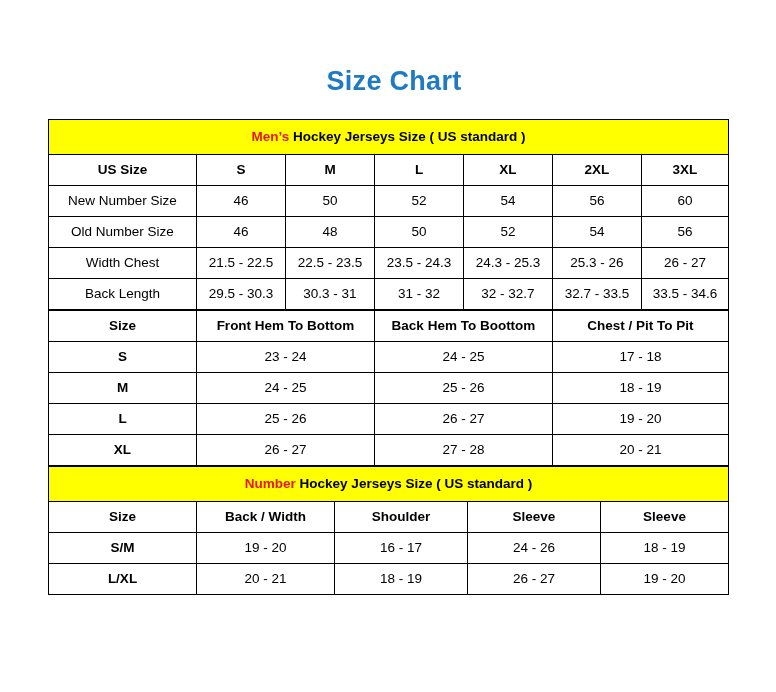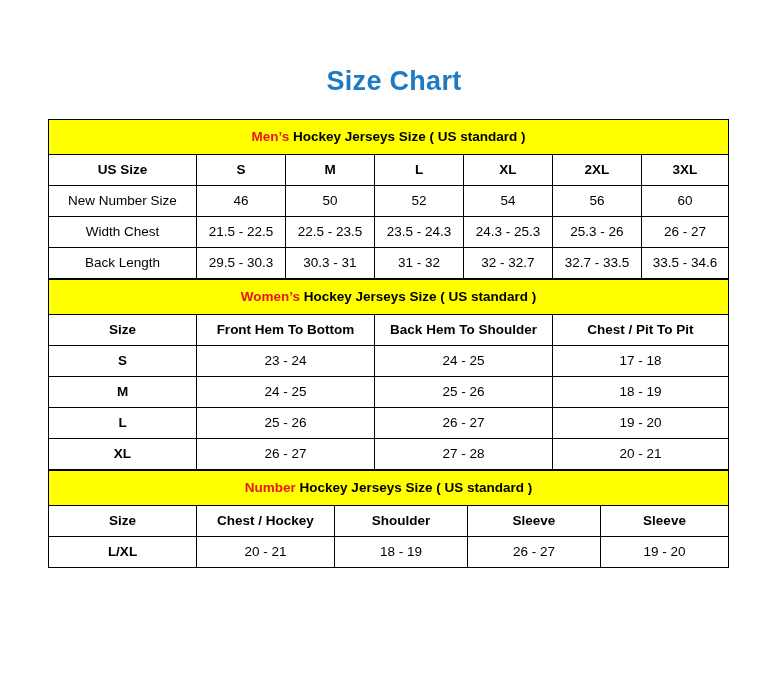--- a/index.html
+++ b/index.html
@@ -99,20 +99,29 @@
         <tr>
           <td class="rowlabel">New Number Size</td>
           <td>46</td>
           <td>50</td>
           <td>52</td>
           <td>54</td>
           <td>56</td>
           <td>60</td>
         </tr>
         <tr>
+          <td class="rowlabel">Old Number Size</td>
+          <td>46</td>
+          <td>48</td>
+          <td>50</td>
+          <td>52</td>
+          <td>54</td>
+          <td>56</td>
+        </tr>
+        <tr>
           <td class="rowlabel">Width Chest</td>
           <td>21.5 - 22.5</td>
           <td>22.5 - 23.5</td>
           <td>23.5 - 24.3</td>
           <td>24.3 - 25.3</td>
           <td>25.3 - 26</td>
           <td>26 - 27</td>
         </tr>
         <tr>
           <td class="rowlabel">Back Length</td>
@@ -128,28 +137,23 @@
 
     <table class="size-table">
       <colgroup>
         <col style="width:148px">
           <col style="width:178px">
           <col style="width:178px">
           <col style="width:176px">
       </colgroup>
       <tbody>
         <tr>
-          <td class="band" colspan="4">
-            <span class="accent-red">Women’s</span><span class="accent-black"> Hockey Jerseys Size ( US standard )</span>
-          </td>
-        </tr>
-        <tr>
           <td class="hdr">Size</td>
           <td class="hdr">Front Hem To Bottom</td>
-          <td class="hdr">Back Hem To Shoulder</td>
+          <td class="hdr">Back Hem To Boottom</td>
           <td class="hdr">Chest / Pit To Pit</td>
         </tr>
         <tr>
           <td class="bold-cell">S</td>
           <td>23 - 24</td>
           <td>24 - 25</td>
           <td>17 - 18</td>
         </tr>
         <tr>
           <td class="bold-cell">M</td>
@@ -181,26 +185,33 @@
           <col style="width:128px">
       </colgroup>
       <tbody>
         <tr>
           <td class="band" colspan="5">
             <span class="accent-red">Number</span><span class="accent-black"> Hockey Jerseys Size ( US standard )</span>
           </td>
         </tr>
         <tr>
           <td class="hdr">Size</td>
-          <td class="hdr">Chest / Hockey</td>
+          <td class="hdr">Back / Width</td>
           <td class="hdr">Shoulder</td>
           <td class="hdr">Sleeve</td>
           <td class="hdr">Sleeve</td>
         </tr>
         <tr>
+          <td class="bold-cell">S/M</td>
+          <td>19 - 20</td>
+          <td>16 - 17</td>
+          <td>24 - 26</td>
+          <td>18 - 19</td>
+        </tr>
+        <tr>
           <td class="bold-cell">L/XL</td>
           <td>20 - 21</td>
           <td>18 - 19</td>
           <td>26 - 27</td>
           <td>19 - 20</td>
         </tr>
       </tbody>
     </table>
 
   </div>

